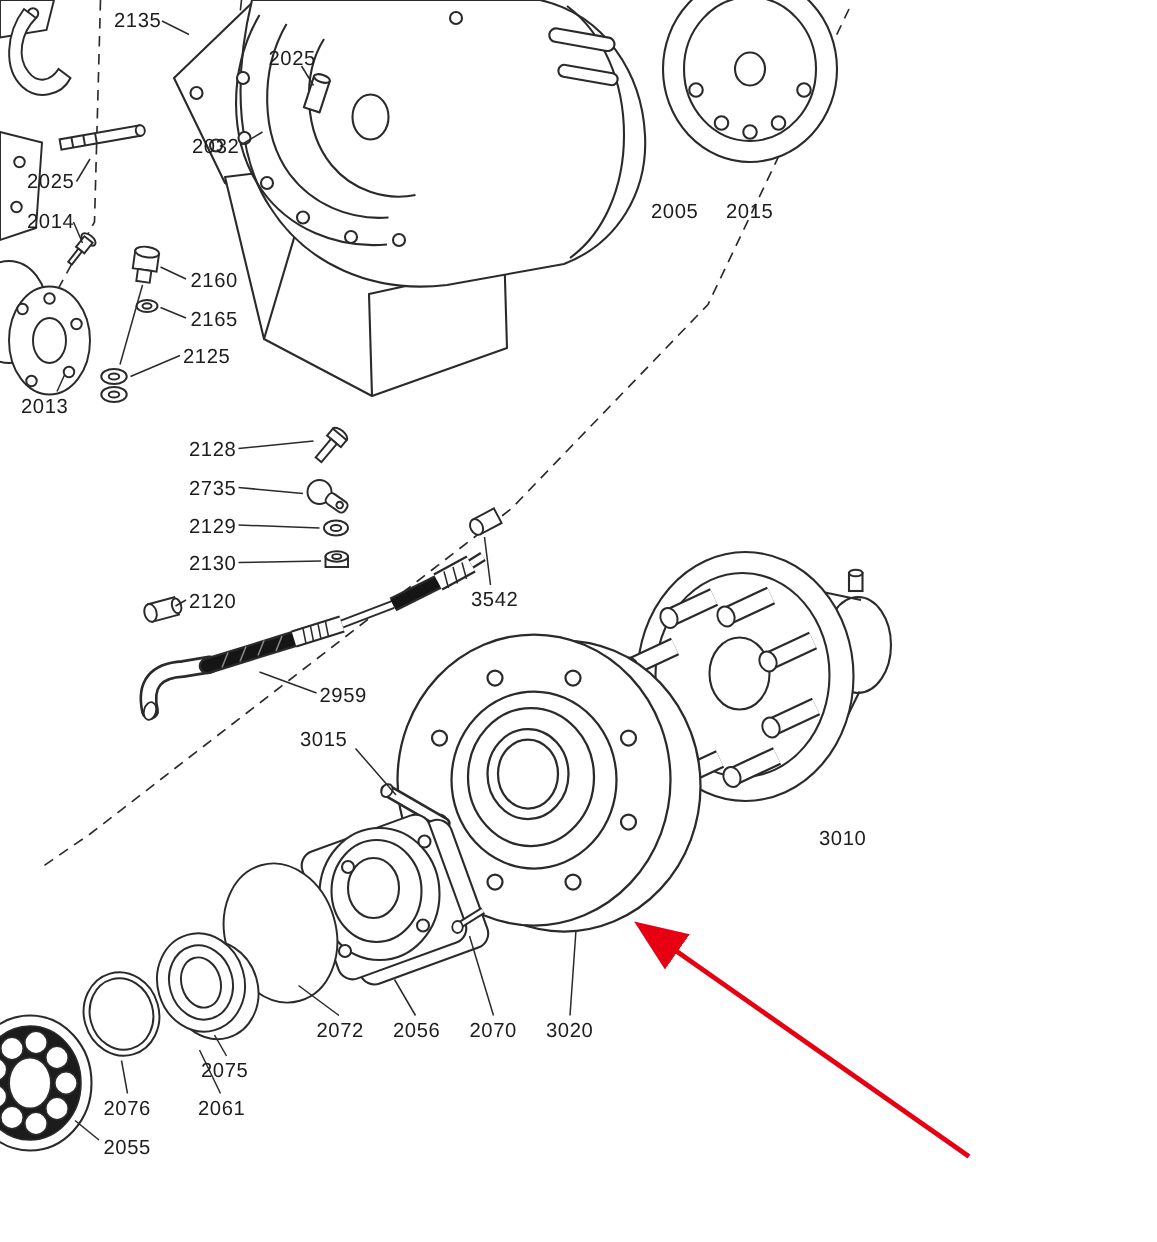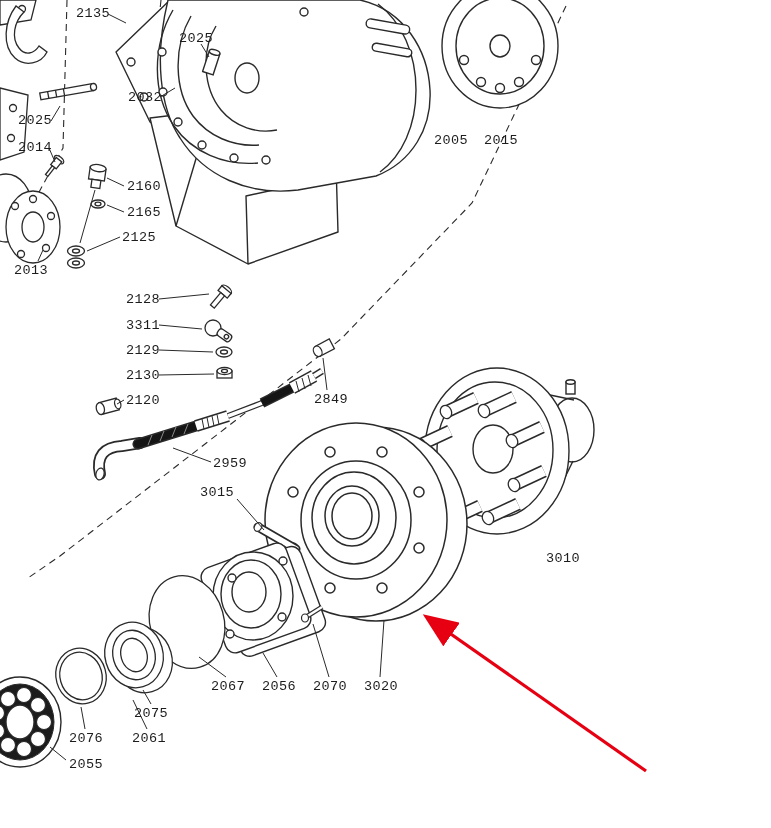--- a/index.html
+++ b/index.html
@@ -1,17 +1,17 @@
 <!DOCTYPE html>
 <html><head>
 <meta charset="utf-8">
 <style>
   html,body{margin:0;padding:0;background:#fff;}
   .stage{position:relative;width:771px;height:828px;background:#ffffff;overflow:hidden;
-         font-family:Liberation Mono, monospace;}
+         font-family:Liberation Sans, sans-serif;}
   .stage svg{position:absolute;left:0;top:0;}
   .lbl{position:absolute;font-size:13.5px;letter-spacing:.4px;color:#1d1d1d;white-space:nowrap;}
 </style>
 </head>
 <body>
 
 <div class="stage">
 
 <svg width="771" height="828" viewBox="0 0 771 828">
   <defs>
@@ -336,31 +336,31 @@
   <div class="lbl" style="left:76px;top:6px">2135</div>
   <div class="lbl" style="left:179px;top:31px">2025</div>
   <div class="lbl" style="left:128px;top:90px">2032</div>
   <div class="lbl" style="left:18px;top:113px">2025</div>
   <div class="lbl" style="left:18px;top:140px">2014</div>
   <div class="lbl" style="left:127px;top:179px">2160</div>
   <div class="lbl" style="left:127px;top:205px">2165</div>
   <div class="lbl" style="left:122px;top:230px">2125</div>
   <div class="lbl" style="left:14px;top:263px">2013</div>
   <div class="lbl" style="left:126px;top:292px">2128</div>
-  <div class="lbl" style="left:126px;top:318px">3311</div>
+  <div class="lbl" style="left:126px;top:318px">2735</div>
   <div class="lbl" style="left:126px;top:343px">2129</div>
   <div class="lbl" style="left:126px;top:368px">2130</div>
   <div class="lbl" style="left:126px;top:393px">2120</div>
-  <div class="lbl" style="left:314px;top:392px">2849</div>
+  <div class="lbl" style="left:314px;top:392px">3542</div>
   <div class="lbl" style="left:213px;top:456px">2959</div>
   <div class="lbl" style="left:434px;top:133px">2005</div>
   <div class="lbl" style="left:484px;top:133px">2015</div>
   <div class="lbl" style="left:200px;top:485px">3015</div>
   <div class="lbl" style="left:546px;top:551px">3010</div>
-  <div class="lbl" style="left:211px;top:679px">2067</div>
+  <div class="lbl" style="left:211px;top:679px">2072</div>
   <div class="lbl" style="left:262px;top:679px">2056</div>
   <div class="lbl" style="left:313px;top:679px">2070</div>
   <div class="lbl" style="left:364px;top:679px">3020</div>
   <div class="lbl" style="left:134px;top:706px">2075</div>
   <div class="lbl" style="left:69px;top:731px">2076</div>
   <div class="lbl" style="left:132px;top:731px">2061</div>
   <div class="lbl" style="left:69px;top:757px">2055</div>
 </div>
 
 </div>

